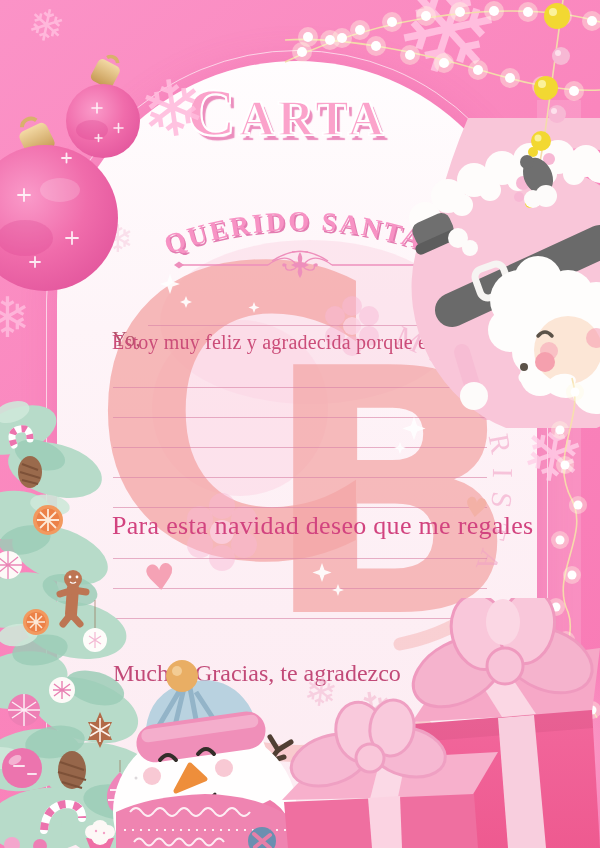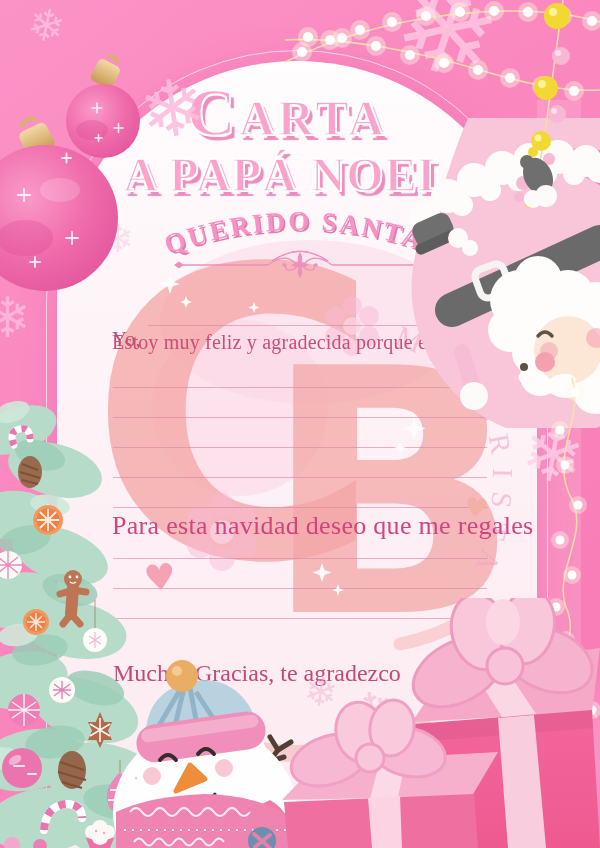--- a/index.html
+++ b/index.html
@@ -126,21 +126,20 @@
       <path d="M254 302 l1.5 4 4 1.5 -4 1.5 -1.5 4 -1.5 -4 -4 -1.5 4 -1.5 Z"></path>
       <path d="M414 417 l3 8.5 8.5 3 -8.5 3 -3 8.5 -3 -8.5 -8.5 -3 8.5 -3 Z"></path>
       <path d="M400 442 l1.6 4.4 4.4 1.6 -4.4 1.6 -1.6 4.4 -1.6 -4.4 -4.4 -1.6 4.4 -1.6 Z"></path>
       <path d="M322 563 l2.5 7 7 2.5 -7 2.5 -2.5 7 -2.5 -7 -7 -2.5 7 -2.5 Z"></path>
       <path d="M338 584 l1.6 4.4 4.4 1.6 -4.4 1.6 -1.6 4.4 -1.6 -4.4 -4.4 -1.6 4.4 -1.6 Z"></path>
     </g>
   </svg>
 
   <div class="title-block">
     <span class="t1">CARTA</span>
-    <span class="t2">A PAPÁ NOEL</span>
   </div>
 
   <svg class="abs" style="left:140px;top:198px;" width="320" height="64" viewBox="0 0 320 64">
     <defs>
         <path id="sal-path" d="M 28 56 Q 160 8 292 56"></path>
       </defs>
     <text font-family="Liberation Serif" font-weight="bold" font-size="27" letter-spacing="2.5" fill="#e37bb0" transform="translate(1.5,2)">
       <textPath href="#sal-path">QUERIDO SANTA...</textPath>
     </text>
     <text font-family="Liberation Serif" font-weight="bold" font-size="27" letter-spacing="2.5" fill="#f792c4">

